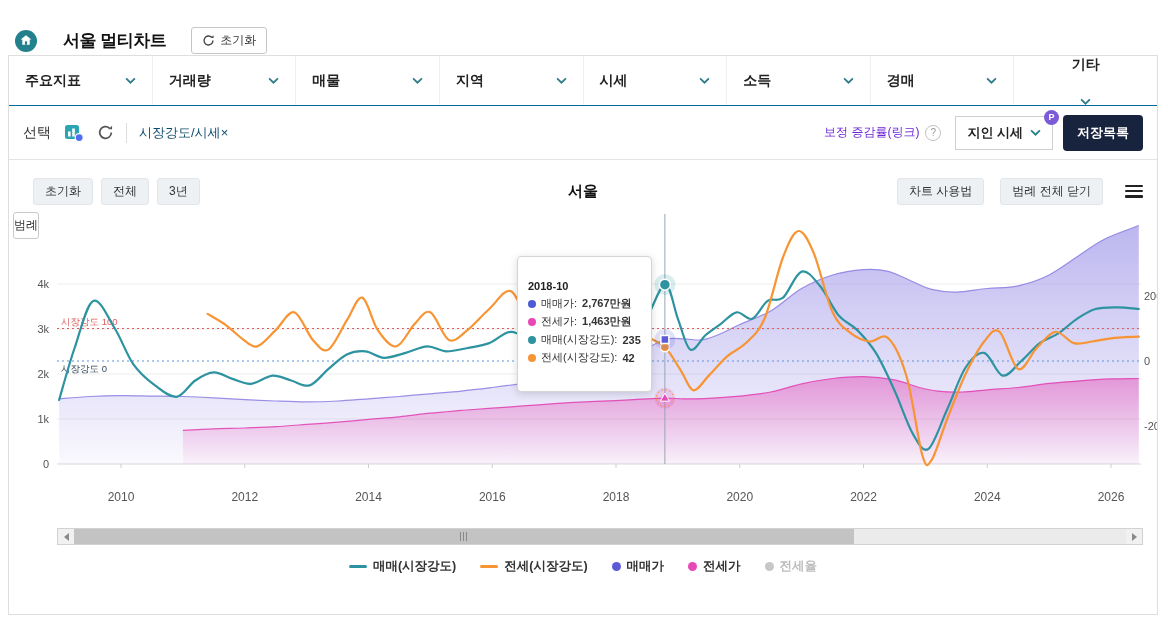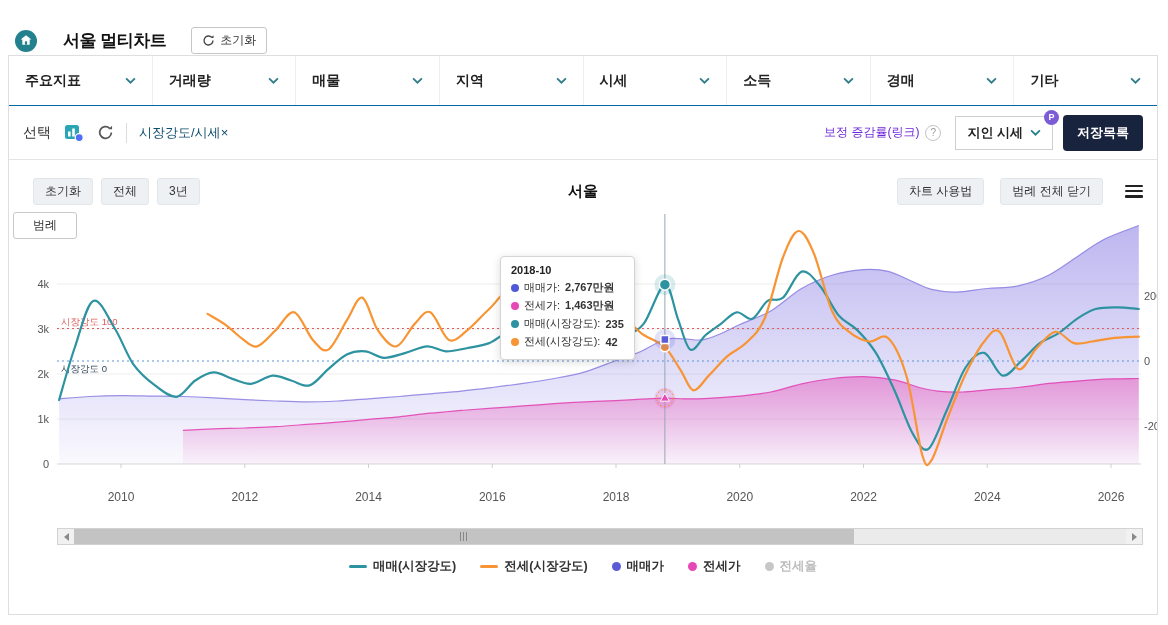--- a/index.html
+++ b/index.html
@@ -12,21 +12,21 @@
   .top { position:absolute; left:14px; top:13px; display:flex; align-items:center; gap:9px; }
   .top h1 { font-size:17px; margin:16px; font-weight:800; color:#121212; letter-spacing:-0.5px; }
   .reset-btn { display:flex; align-items:center; gap:5px; border:1px solid #c6c6c6; background:#fff;
     border-radius:3px; padding:4px 10px; font-size:12px; color:#333; font-family:inherit; cursor:pointer; }
   
   .panel { position:absolute; left:8px; top:55px; width:1150px; height:560px; border:1px solid #dedede; background:#fff; }
   
   .filters { display:flex; height:50px; border-bottom:1px solid #0369a1;justify-content:space-between; }
   .f-item { flex:1; display:flex; align-items:center; justify-content:space-between; padding:0 16px;
     border-right:1px solid #efefef; cursor:pointer; }
-  .f-item:last-child { border-right:none; }
+  .f-item:last-child { border-right:none;flex-direction:column; }
   .f-label { font-size:14px; color:#222; font-weight:600; }
   
   .toolbar { display:flex; align-items:center; height:54px; border-bottom:1px solid #e4e4e4; padding:0 14px; }
   .sel-label { font-size:14px; color:#333; }
   .tool-icon { margin-left:13px; display:flex; cursor:pointer; }
   .vdiv { width:1px; height:20px; background:#ddd; margin:0 12px; }
   .tag { font-size:13px; color:#0c4a6e; display:flex; cursor:pointer; align-items:center; }
   .spacer { flex:1; }
   .muted { font-size:12px; color:#6d28d9; cursor:pointer; }
   .qbadge { width:16px; height:16px; border:1px solid #c3c3c3; border-radius:50%; color:#999; font-size:10px;
@@ -41,25 +41,25 @@
   
   .chart-head { position:absolute; left:0; right:0; top:122px; height:26px; display:flex; align-items:center; padding:0 14px; }
   .chips { display:flex; gap:8px; margin-left:10px; z-index:2; }
   .chip { background:#eef1f4; border:1px solid #e2e6ea; border-radius:3px; padding:4px 11px; font-size:12px; color:#333;
     font-family:inherit; cursor:pointer; }
   .chart-title { position:absolute; left:0; right:0; text-align:center; font-size:15px; font-weight:800; color:#111; }
   .right-chips { margin-left:auto; display:flex; gap:16px; align-items:center; z-index:2; }
   .burger { width:18px; height:13px; display:flex; flex-direction:column; justify-content:space-between; cursor:pointer; margin-left:6px; }
   .burger span { height:2.5px; background:#222; border-radius:1px; }
   .legend-btn { position:absolute; left:4px; top:156px; background:#fff; border:1px solid #c9c9c9; border-radius:3px;
-    padding:4px 19px; font-size:12px; color:#333; font-family:inherit; z-index:3; cursor:pointer; }
+    padding:4px 0; font-size:12px; color:#333; font-family:inherit; z-index:3; cursor:pointer; }
   #chart { position:absolute; left:0; top:150px; }
   
-  .tooltip { position:absolute; left:491px; top:200px; background:#fff; border:1px solid #d4d4d4; border-radius:4px;
-    box-shadow:0 2px 8px rgba(0,0,0,.15); padding:7px 10px; z-index:4; min-width:120px; }
+  .tooltip { position:absolute; left:508px; top:200px; background:#fff; border:1px solid #d4d4d4; border-radius:4px;
+    box-shadow:0 2px 8px rgba(0,0,0,.15); padding:23px 10px; z-index:4; min-width:120px; }
   .tt-head { font-size:11px; font-weight:700; color:#222; margin-bottom:4px; }
   .tt-row { display:flex; align-items:center; gap:5px; margin:3px 0; font-size:11px; color:#333; white-space:nowrap; }
   .tt-dot { width:8px; height:8px; border-radius:50%; flex:none; }
   .tt-val { font-weight:700; }
   
   .scrollbar { position:absolute; left:48px; top:472px; width:1086px; height:17px; border:1px solid #d2d2d2;
     display:flex; background:#f6f6f6; }
   .sb-arrow { width:16px; display:flex; align-items:center; justify-content:center; flex:none; cursor:pointer; background:#f1f1f1; }
   .tri { width:0; height:0; border-style:solid; }
   .tri-left { border-width:4px 5px 4px 0; border-color:transparent #8a8a8a transparent transparent; }

